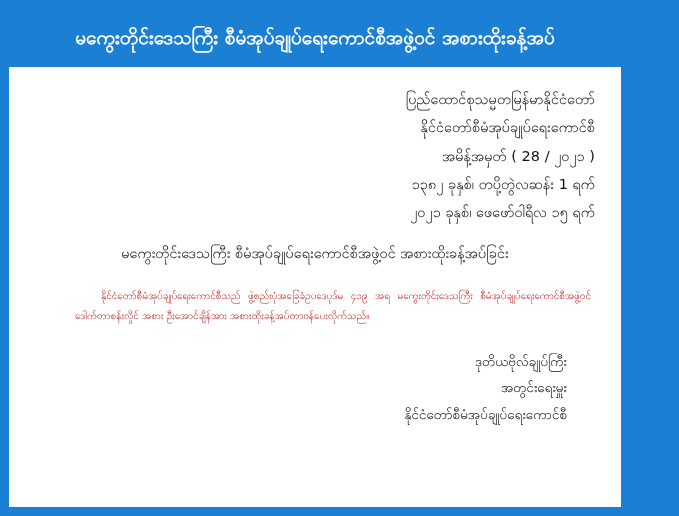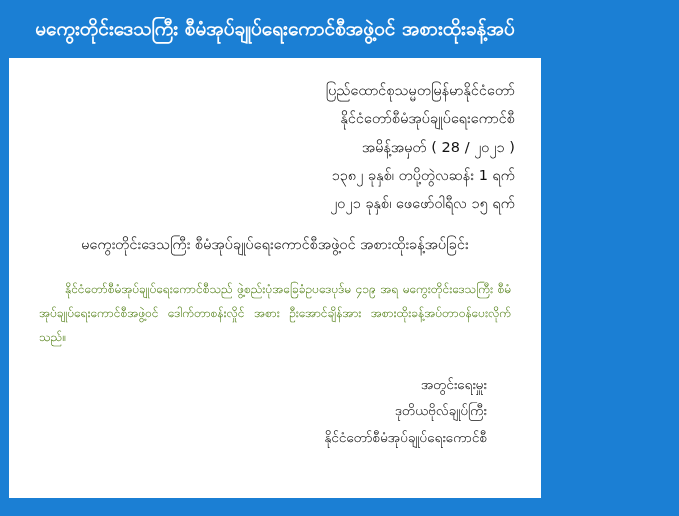--- a/index.html
+++ b/index.html
@@ -9,22 +9,22 @@
   body {
     width: 679px;
     height: 516px;
     background: #1b7fd4;
     font-family: "DejaVu Sans", "Liberation Sans", sans-serif;
     overflow: hidden;
   }
   .page {
     position: absolute;
     left: 9px;
-    top: 0;
-    width: 532px;
+    top: 9px;
+    width: 612px;
     height: 498px;
     background: #ffffff;
     box-sizing: border-box;
   }
   .header-band {
     background: #1b7fd4;
     width: 100%;
     height: 58px;
     display: flex;
     align-items: center;
@@ -55,27 +55,28 @@
   }
   .subject {
     text-align: center;
     color: #111111;
     font-size: 14.5px;
     line-height: 1.9;
     margin-top: 14px;
   }
   .para {
     margin-top: 18px;
-    color: #4d7c0f;
-    font-size: 12px;
+    color: #b91c1c;
+    font-size: 10px;
     line-height: 2.0;
     text-align: justify;
     text-justify: inter-word;
     text-indent: 26px;
     padding: 0 4px;
+    margin-left: 36px;
   }
   .signature {
     margin-top: 22px;
     text-align: right;
     color: #111111;
     font-size: 13.5px;
     line-height: 1.95;
     padding-right: 28px;
   }
   .signature .line {
@@ -102,19 +103,19 @@
       <span class="line">အမိန့်အမှတ် ( 28 / ၂၀၂၁ )</span>
       <span class="line">၁၃၈၂ ခုနှစ်၊ တပို့တွဲလဆန်း  1  ရက်</span>
       <span class="line">၂၀၂၁ ခုနှစ်၊ ဖေဖော်ဝါရီလ  ၁၅  ရက်</span>
     </div>
 
     <div class="subject">မကွေးတိုင်းဒေသကြီး စီမံအုပ်ချုပ်ရေးကောင်စီအဖွဲ့ဝင် အစားထိုးခန့်အပ်ခြင်း</div>
 
     <div class="para">နိုင်ငံတော်စီမံအုပ်ချုပ်ရေးကောင်စီသည် ဖွဲ့စည်းပုံအခြေခံဥပဒေပုဒ်မ ၄၁၉ အရ မကွေးတိုင်းဒေသကြီး စီမံအုပ်ချုပ်ရေးကောင်စီအဖွဲ့ဝင် ဒေါက်တာစန်းလှိုင် အစား ဦးအောင်ချိန်အား အစားထိုးခန့်အပ်တာဝန်ပေးလိုက်သည်။</div>
 
     <div class="signature">
+      <span class="line">ဒုတိယဗိုလ်ချုပ်ကြီး</span>
       <span class="line">အတွင်းရေးမှူး</span>
-      <span class="line">ဒုတိယဗိုလ်ချုပ်ကြီး</span>
       <span class="line">နိုင်ငံတော်စီမံအုပ်ချုပ်ရေးကောင်စီ</span>
     </div>
 
   </div>
 </div>
 
 </body></html>

